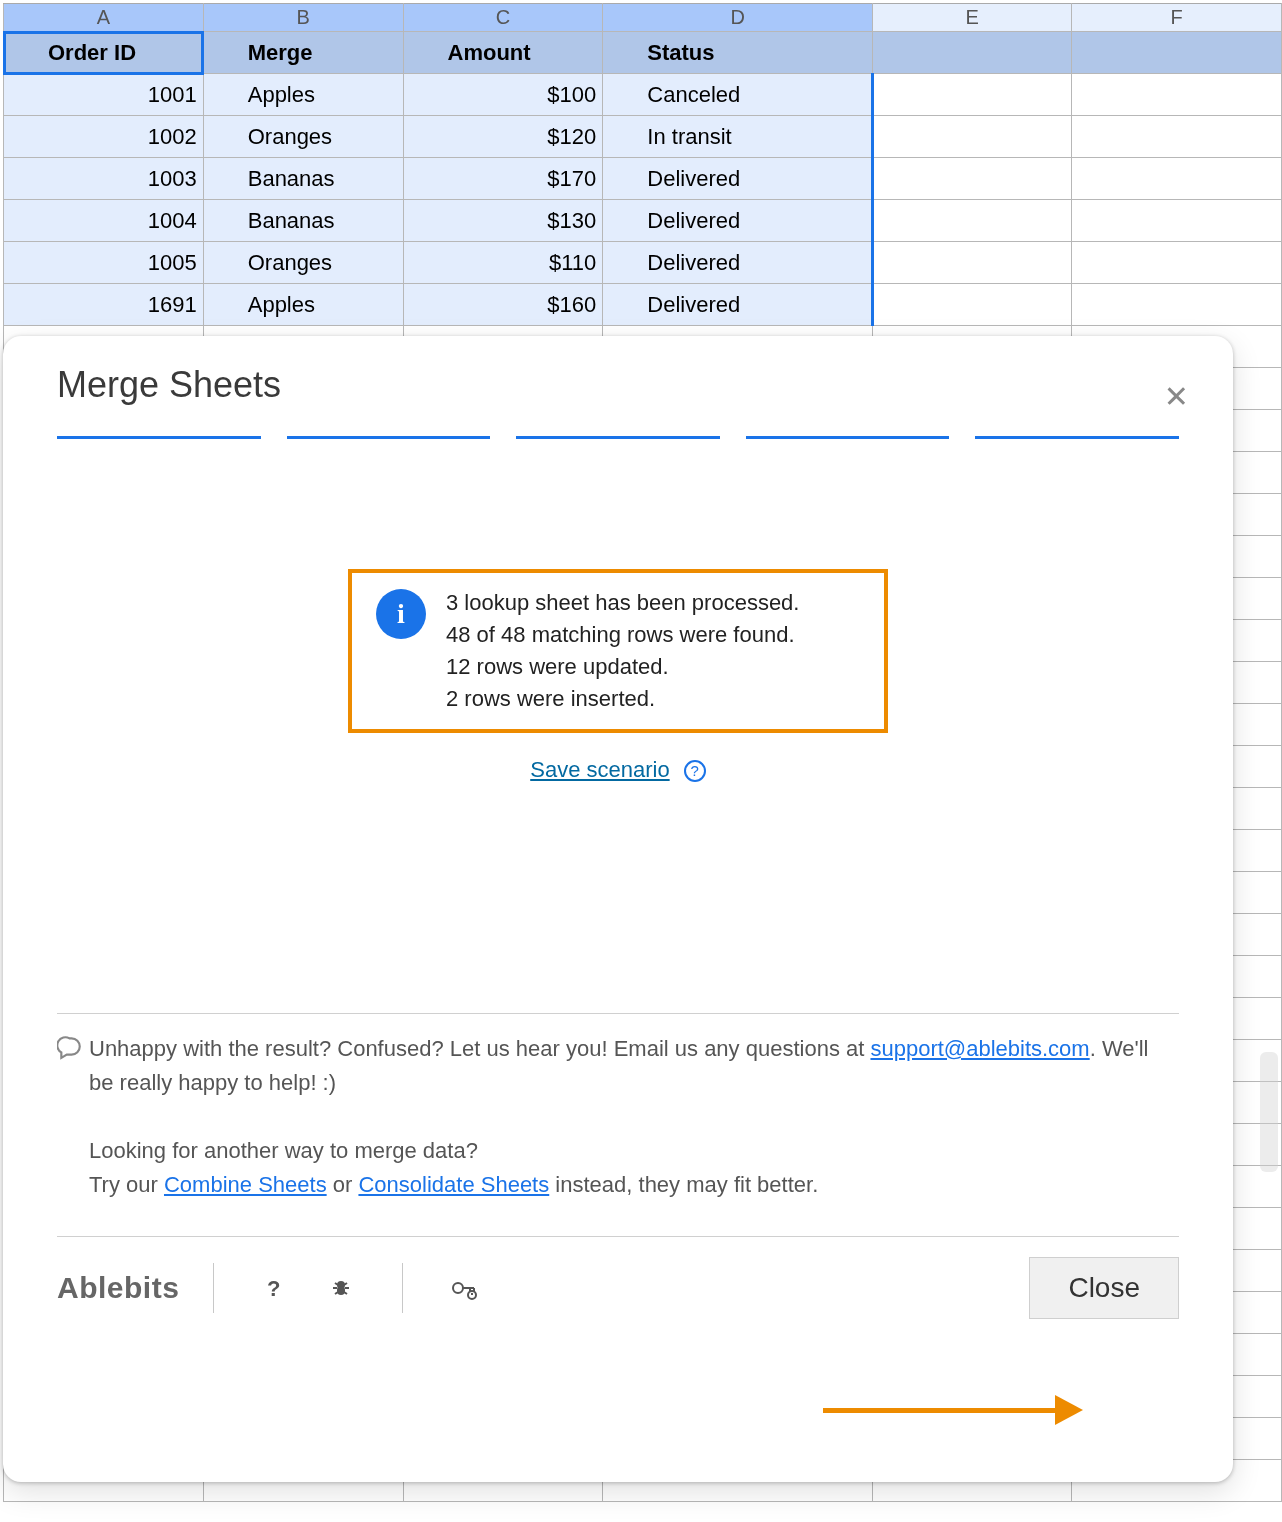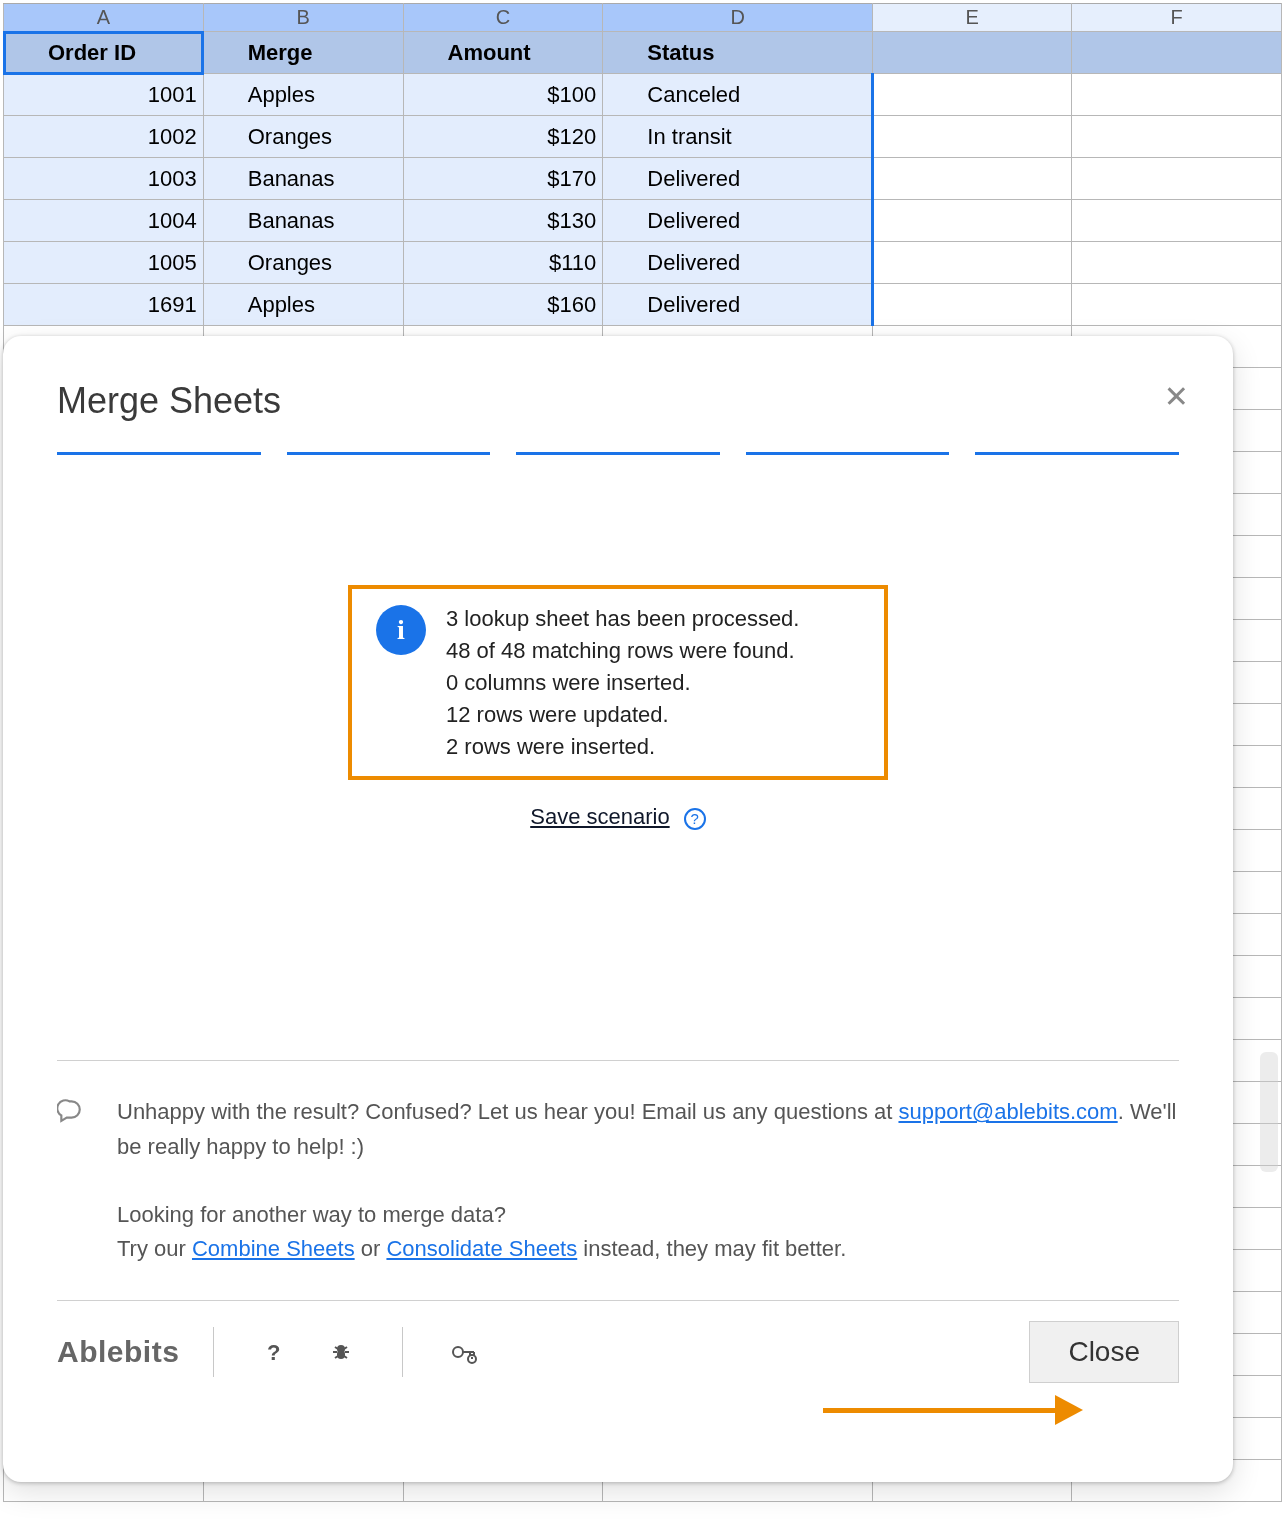--- a/index.html
+++ b/index.html
@@ -69,21 +69,21 @@
   }
 
   
   .dialog {
     position: absolute;
     left: 3px; top: 336px;
     width: 1230px; height: 1146px;
     background: #ffffff;
     border-radius: 18px;
     box-shadow: 0 1px 4px rgba(0,0,0,0.25), 0 10px 30px rgba(0,0,0,0.12);
-    padding: 44px 54px 34px 54px;
+    padding: 28px 54px 34px 54px;
   }
   .dlg-title {
     font-family: "Segoe UI", "Google Sans", Arial, sans-serif;
     font-size: 36px; color: #3a3a3a; font-weight: 400;
   }
   .dlg-close {
     position: absolute; top: 46px; right: 44px;
     font-size: 30px; color: #888; cursor: pointer;
     user-select: none; line-height: 1;
   }
@@ -113,35 +113,35 @@
     display: flex; align-items: center; justify-content: center;
     font-size: 28px; font-weight: 700; font-family: Georgia, serif;
     flex: none; margin-top: 2px;
   }
   .result-lines { font-size: 22px; color: #222; line-height: 1.45; }
 
   .save-scenario {
     text-align: center; margin-top: 24px;
     font-size: 22px;
   }
-  .save-scenario a { color: #0f172a; text-decoration: underline; }
+  .save-scenario a { color: #0369a1; text-decoration: underline; }
   .save-scenario .q-circ {
     display: inline-flex; align-items: center; justify-content: center;
     width: 22px; height: 22px; border: 2px solid #1a73e8; border-radius: 50%;
     color: #1a73e8; font-size: 15px; margin-left: 8px;
     vertical-align: middle;
   }
 
   .help-sep {
     margin-top: 230px;
     height: 1px; background: #d0d0d0;
   }
   .help-block {
-    margin-top: 34px;
-    display: flex; gap: 32px;
+    margin-top: 18px;
+    display: flex; gap: 4px;
     font-size: 22px; color: #555;
     line-height: 1.55;
   }
   .help-block .chat-icon {
     width: 28px; flex: none; margin-top: 2px;
     color: #888;
   }
   .help-block a { color: #1a73e8; text-decoration: underline; }
 
   
@@ -509,21 +509,20 @@
       <div class="seg"></div>
       <div class="seg"></div>
       <div class="seg"></div>
   </div>
 
   <div class="result-box">
     <div class="info-icon">i</div>
     <div class="result-lines" id="result-lines">
         <div>3 lookup sheet has been processed.</div>
         <div>48 of 48 matching rows were found.</div>
-        <div>0 columns were inserted.</div>
         <div>12 rows were updated.</div>
         <div>2 rows were inserted.</div>
       </div>
   </div>
 
   <div class="save-scenario">
     <a href="#">Save scenario</a>
     <span class="q-circ">?</span>
   </div>
 

